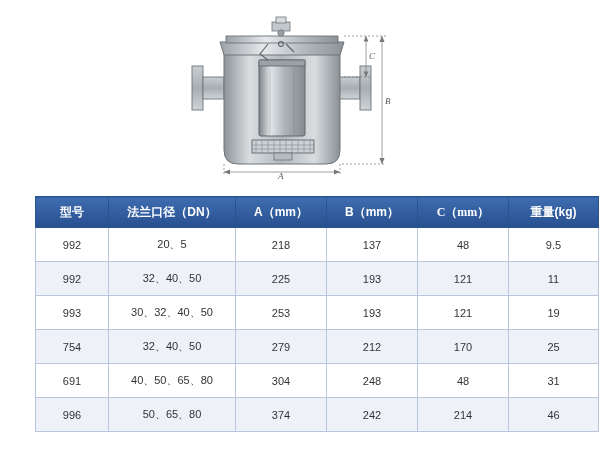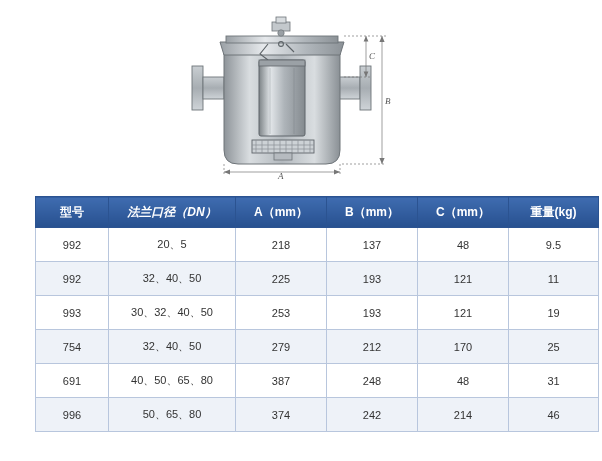--- a/index.html
+++ b/index.html
@@ -65,24 +65,24 @@
     height: 30px;
     border: 1px solid #2b5391;
   }
   table.spec tbody tr:nth-child(odd) td {
     background: #ffffff;
   }
   table.spec tbody tr:nth-child(even) td {
     background: #eef2f8;
   }
   .col-0 { width: 68px; }
-  .col-1 { width: 122px; font-style: italic; }
+  .col-1 { width: 122px; }
   .col-2 { width: 86px; }
   .col-3 { width: 86px; }
-  .col-4 { width: 86px; }
+  .col-4 { width: 86px; font-family: Liberation Serif, serif; }
   .col-5 { width: 85px; }
 
   .dim-label {
     font-family: "Liberation Serif", serif;
     font-style: italic;
     font-size: 9px;
     fill: #555555;
   }
 </style>
 </head>
@@ -236,21 +236,21 @@
           <td>754</td>
           <td>32、40、50</td>
           <td>279</td>
           <td>212</td>
           <td>170</td>
           <td>25</td>
         </tr>
         <tr>
           <td>691</td>
           <td>40、50、65、80</td>
-          <td>387</td>
+          <td>304</td>
           <td>248</td>
           <td>48</td>
           <td>31</td>
         </tr>
         <tr>
           <td>996</td>
           <td>50、65、80</td>
           <td>374</td>
           <td>242</td>
           <td>214</td>

